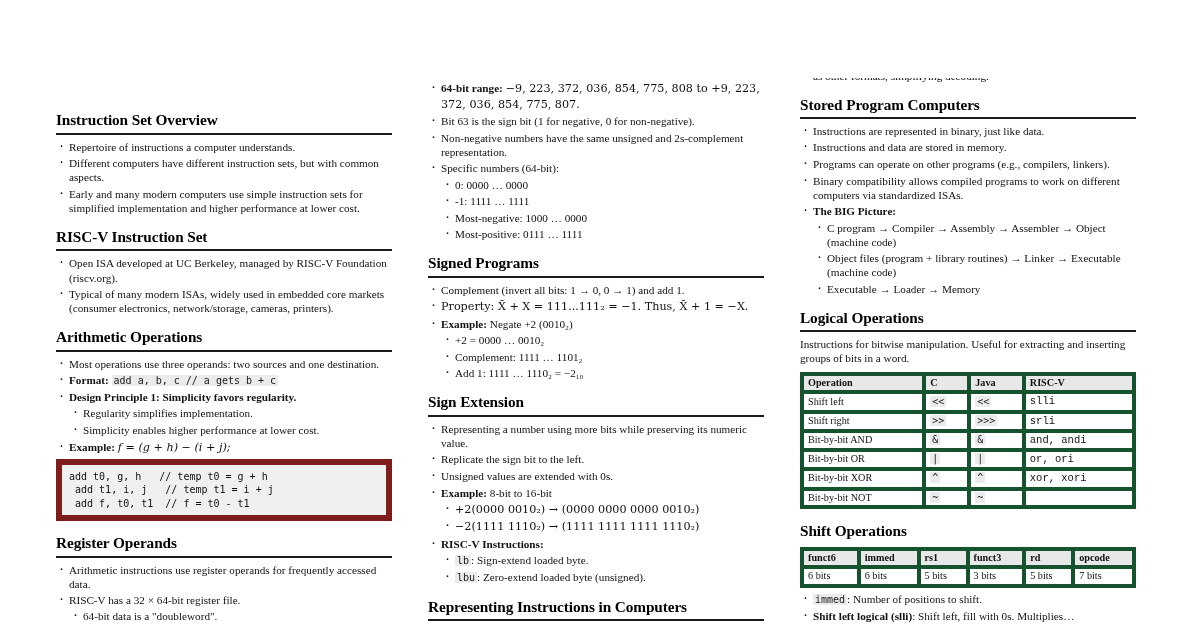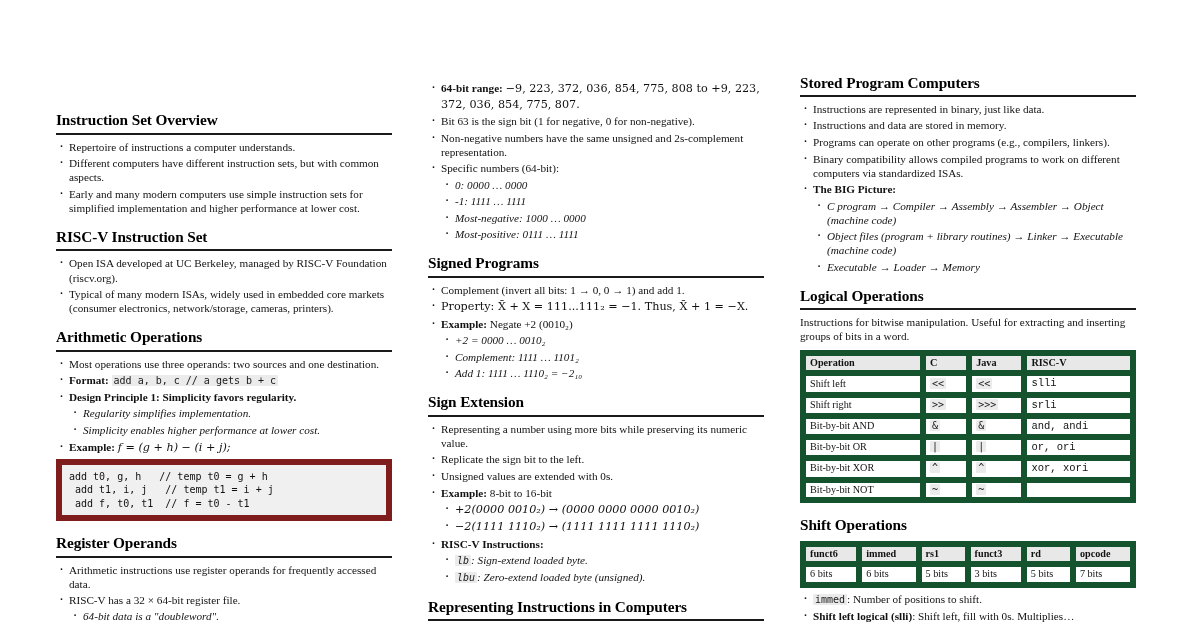--- a/index.html
+++ b/index.html
@@ -77,21 +77,20 @@
   }
   ul.l2 {
     list-style: none;
     margin: 2px 0 0 0;
     padding: 0;
   }
   ul.l2 > li {
     position: relative;
     padding-left: 14px;
     margin: 0 0 2.5px 0;
-    font-style: italic;
   }
   ul.l2 > li::before {
     content: "\00B7";
     position: absolute;
     left: 4px;
     top: -1px;
     font-size: 15px;
     line-height: 1.05;
     color: #111;
   }
@@ -123,21 +122,21 @@
     overflow: hidden;
   }
 
   table.tbl {
     border-collapse: collapse;
     width: 100%;
     margin: 3px 0 4px 0;
     font-size: 10.2px;
   }
   table.tbl th, table.tbl td {
-    border: 6px solid #14532d;
+    border: 4px solid #14532d;
     padding: 1px 4px;
     text-align: left;
     vertical-align: middle;
     height: 17px;
   }
   table.tbl th {
     background: #e8e8e8;
     font-weight: bold;
   }
   table.tbl td code.ic { font-size: 10px; }

